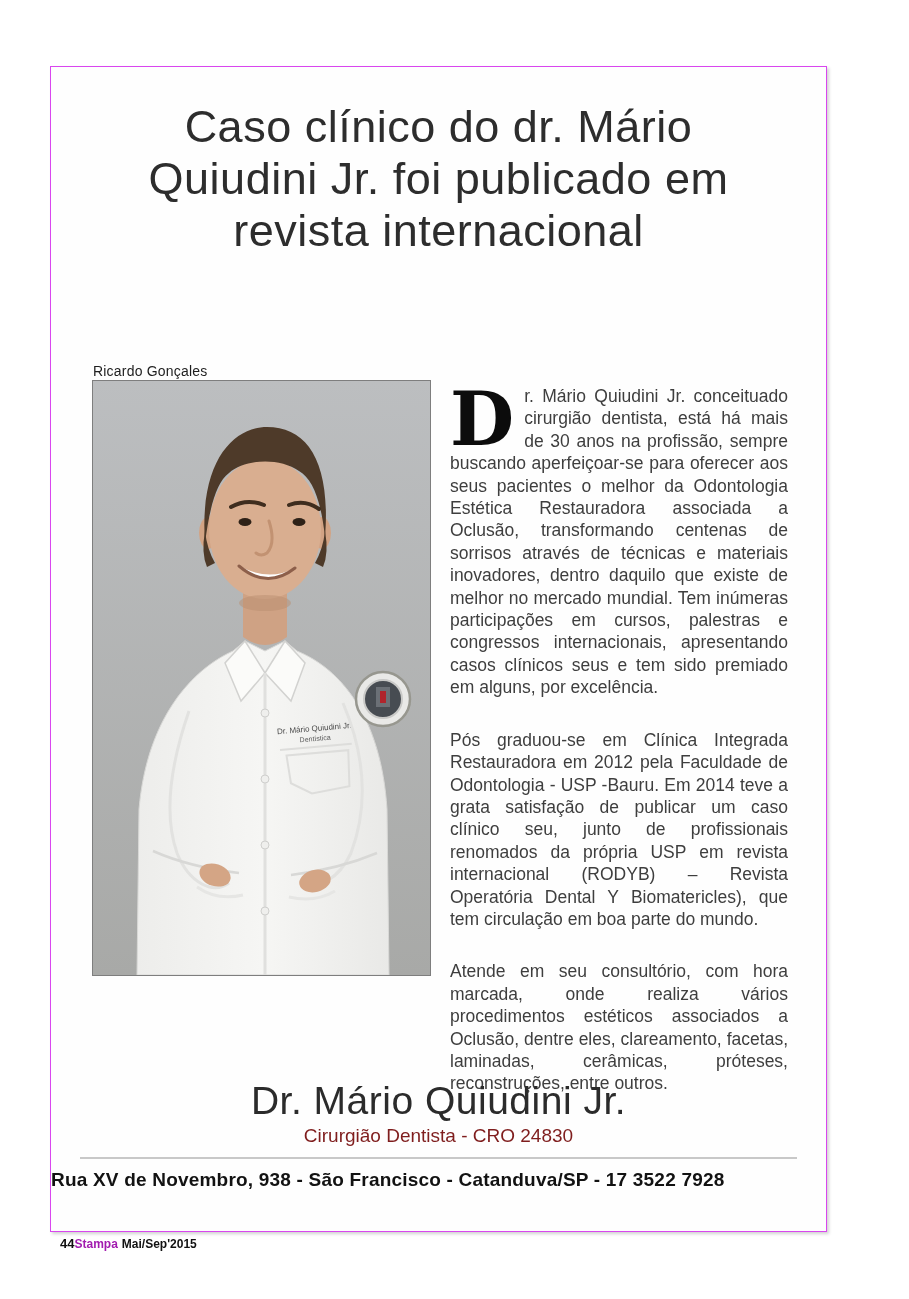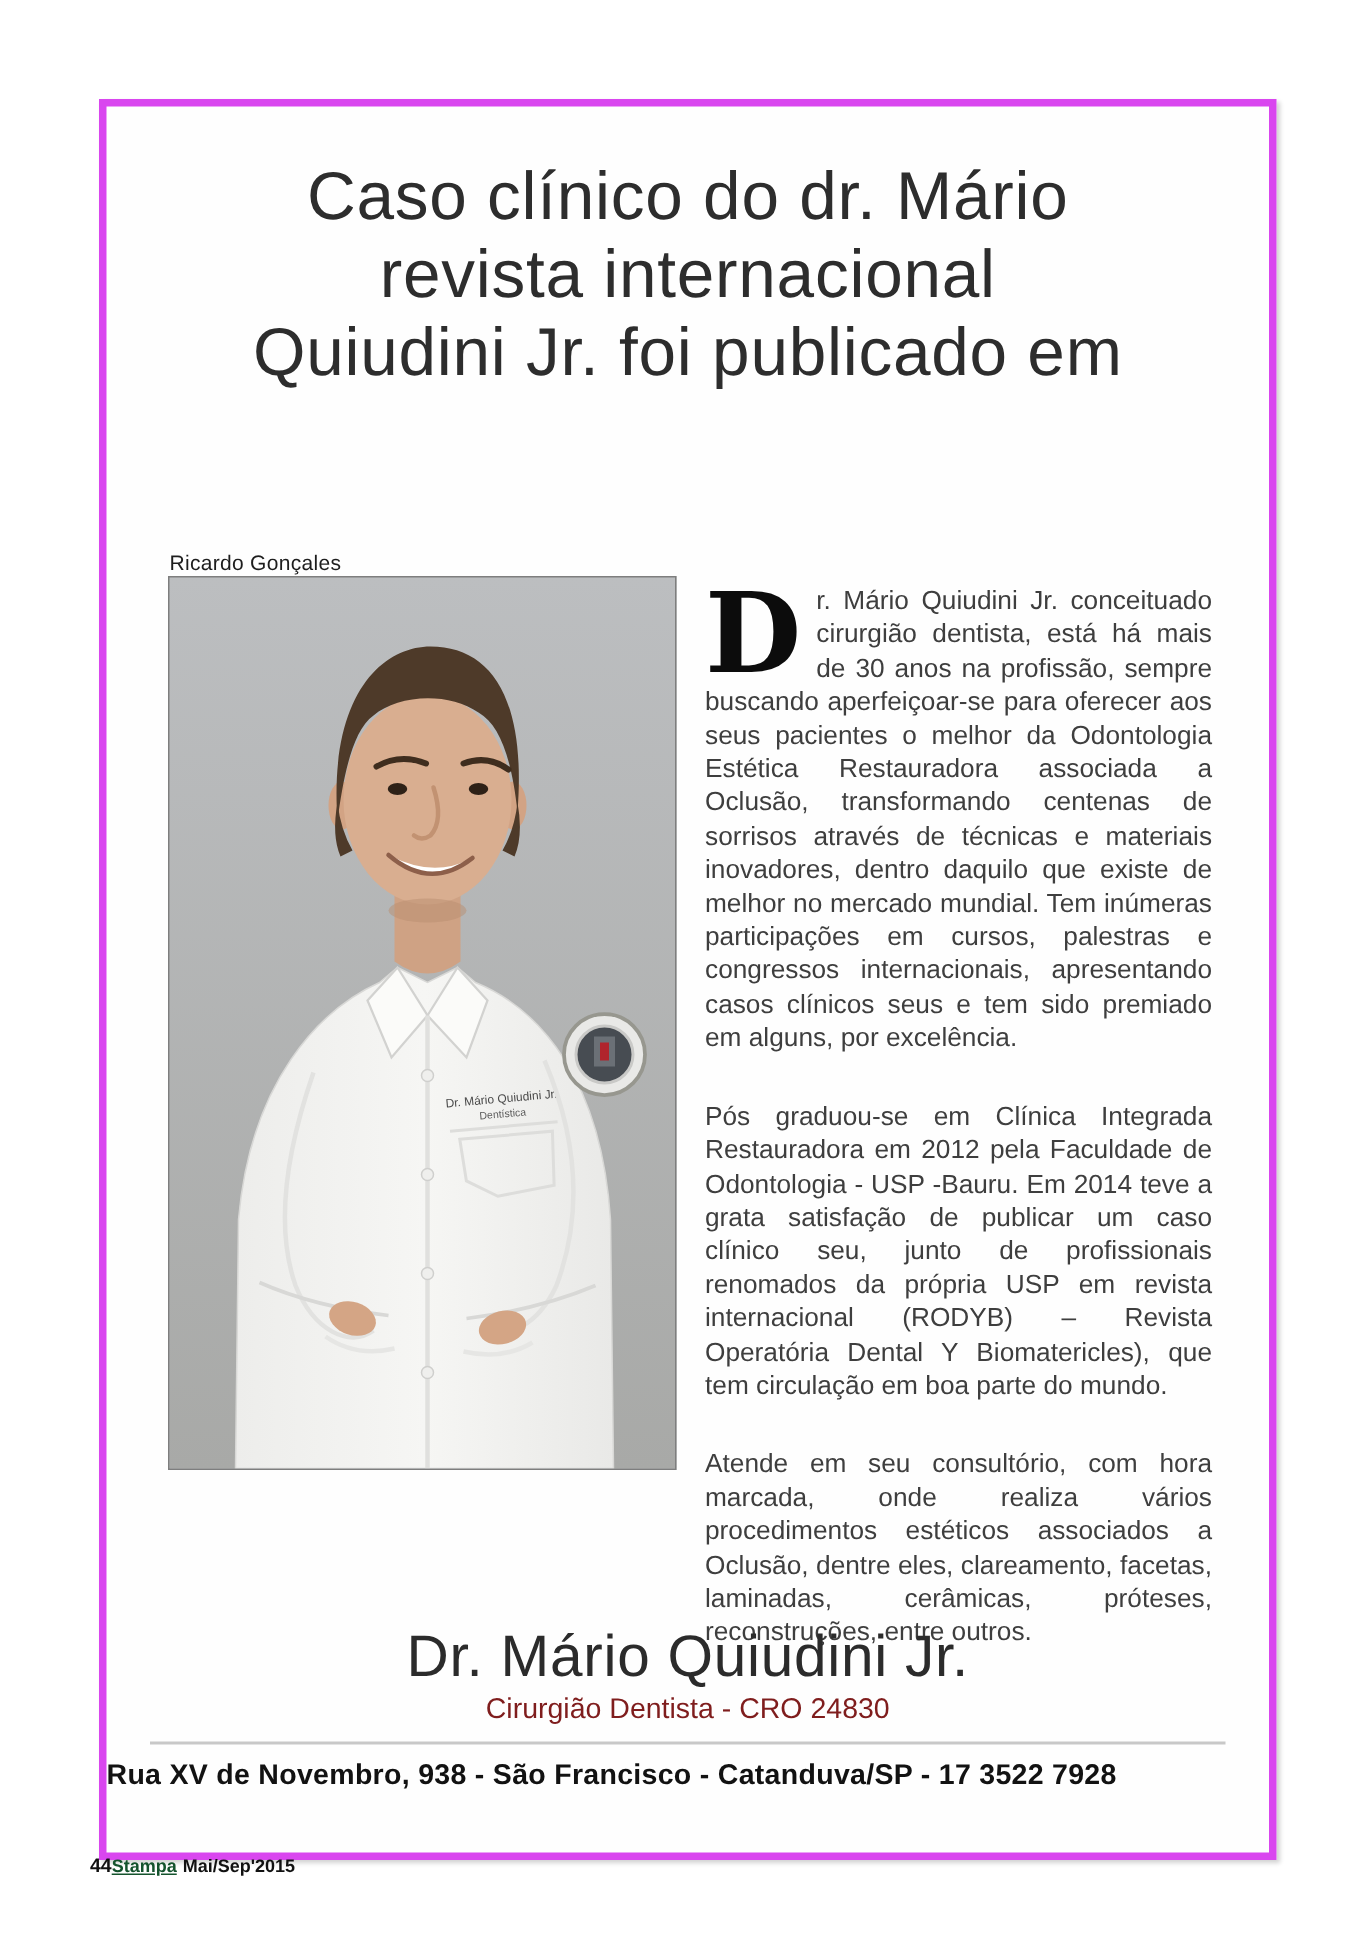--- a/index.html
+++ b/index.html
@@ -2,22 +2,22 @@
 <html><head>
 <meta charset="utf-8">
 <style>
   html,body{margin:0;padding:0;}
   body{
     width:909px;height:1299px;position:relative;background:#ffffff;
     font-family:"Liberation Sans", sans-serif;
     -webkit-font-smoothing:antialiased;
   }
   .frame{
-    position:absolute;left:66px;top:66px;width:775px;height:1164px;
-    background:#fefefe;border:5px solid #d946ef;
+    position:absolute;left:50px;top:66px;width:775px;height:1164px;
+    background:#fefefe;border:1px solid #d946ef;
     box-shadow:2px 2px 3px rgba(0,0,0,0.18);
   }
   .title-block{
     position:absolute;top:34px;left:0;width:100%;
     text-align:center;color:#2d2d2d;
     font-weight:100;font-size:45px;line-height:52px;letter-spacing:0.5px;
   }
   .photo-credit{
     position:absolute;left:42px;top:296px;
     font-size:14px;color:#1d1d1d;letter-spacing:0.2px;
@@ -62,22 +62,22 @@
   .footer .magname{font-weight:700;margin-right:4px;}
   .footer .issue{font-weight:700;}
 </style>
 </head>
 <body>
 
 <div class="frame">
 
   <div class="title-block">
     <div>Caso clínico do dr. Mário</div>
+    <div>Quiudini Jr. foi publicado em</div>
     <div>revista internacional</div>
-    <div>Quiudini Jr. foi publicado em</div>
   </div>
 
   <div class="photo-credit">Ricardo Gonçales</div>
 
   <div class="photo-box">
     <svg width="337" height="594" viewBox="0 0 337 594" xmlns="http://www.w3.org/2000/svg">
       <defs>
         <linearGradient id="bgGrad" x1="0" y1="0" x2="0" y2="1">
           <stop offset="0" stop-color="#bcbec0"></stop>
           <stop offset="1" stop-color="#a8a9a7"></stop>
@@ -159,14 +159,14 @@
   </div>
 
   <div class="doctor-name">Dr. Mário Quiudini Jr.</div>
   <div class="doctor-title">Cirurgião Dentista - CRO 24830</div>
   <div class="divider"></div>
   <div class="address">Rua XV de Novembro, 938 - São Francisco - Catanduva/SP - 17 3522 7928</div>
 
 </div>
 
 <div class="footer">
-  <span class="pagenum">44</span><span class="magname" style="color: #14532d; text-decoration: underline;">Stampa</span><span class="issue">Mai/Sep'2015</span>
+  <span class="pagenum">44</span><span class="magname" style="color: #a21caf;">Stampa</span><span class="issue">Mai/Sep'2015</span>
 </div>
 
 </body></html>

